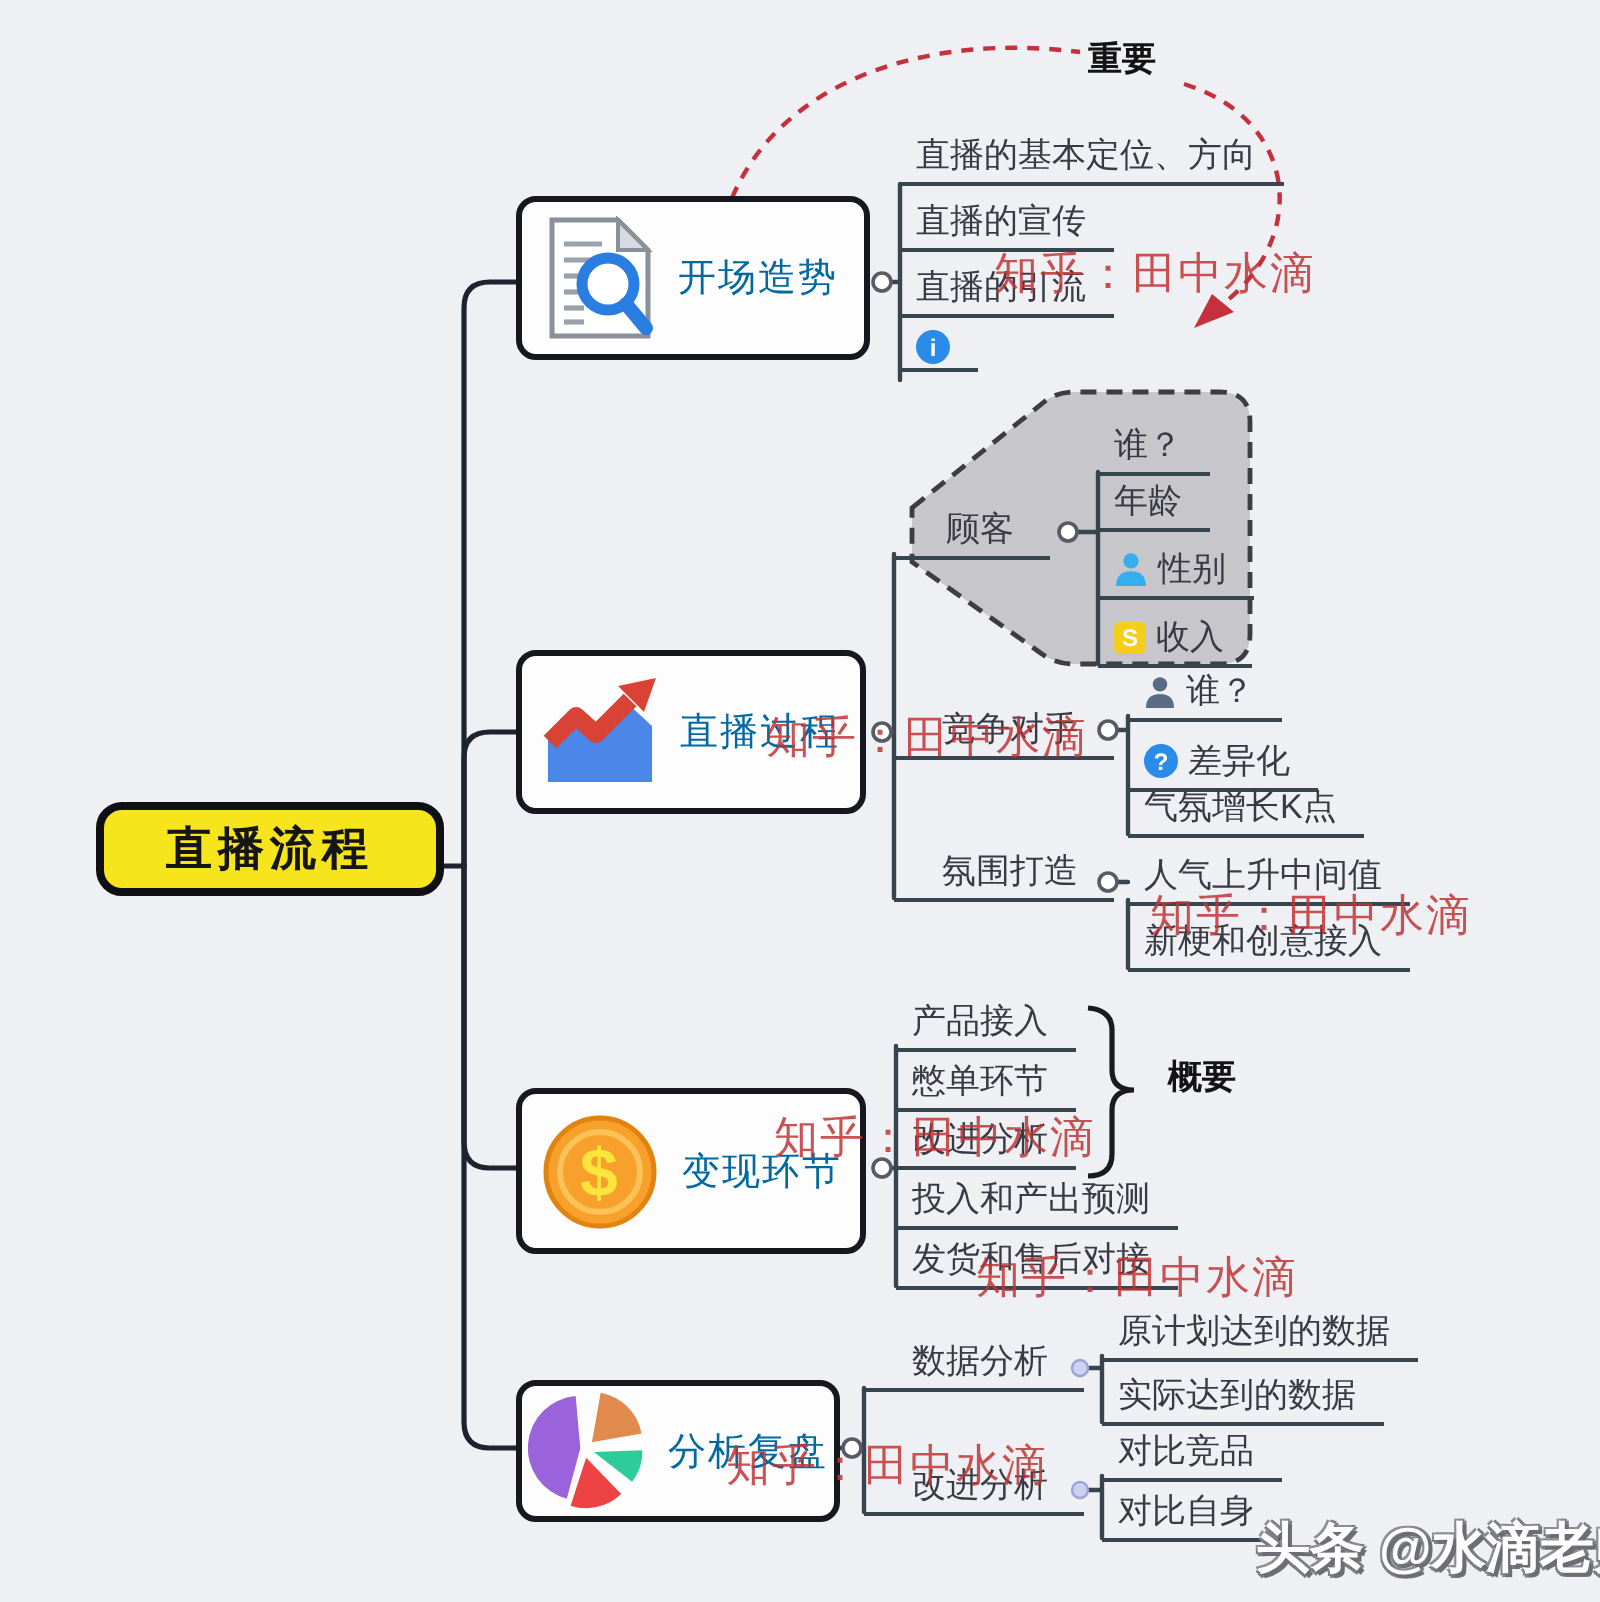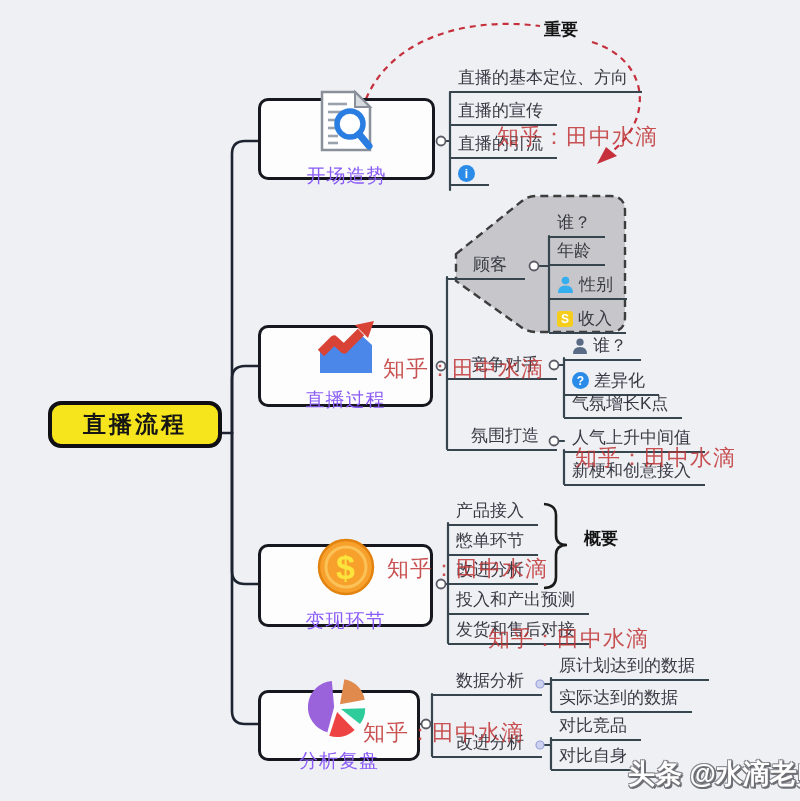--- a/index.html
+++ b/index.html
@@ -6,21 +6,21 @@
   body{
     width:800px;height:801px;position:relative;overflow:hidden;
     background:#eff0f4;
     font-family:"Liberation Sans","DejaVu Sans",sans-serif;
   }
   svg.links{position:absolute;left:0;top:0;z-index:1;}
   .node{
     position:absolute;z-index:3;box-sizing:border-box;
     background:#fdfdfe;border:3.5px solid #17171f;border-radius:10px;
     display:flex;align-items:center;justify-content:center;gap:11px;
-    color:#8b5cf6;font-size:19px;letter-spacing:1px;flex-direction:column;
+    color:#0369a1;font-size:19px;letter-spacing:1px;
   }
   .root-node{
     position:absolute;z-index:3;box-sizing:border-box;
     border:4px solid #101014;border-radius:13px;
     display:flex;align-items:center;justify-content:center;
     font-size:23px;font-weight:bold;letter-spacing:3px;color:#151515;
   }
   .leaf{
     position:absolute;z-index:3;white-space:nowrap;
     font-size:17px;color:#3a3a44;line-height:23px;

